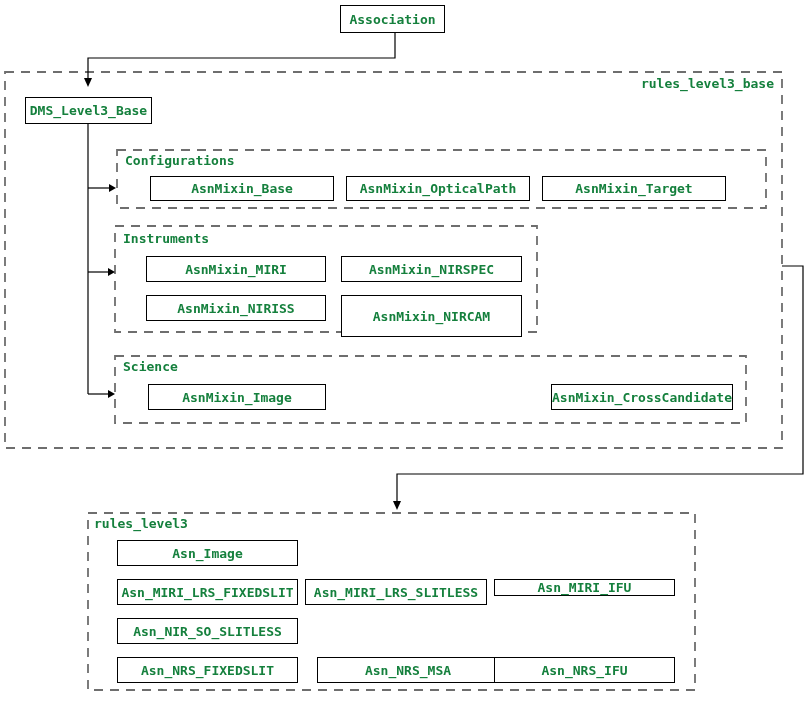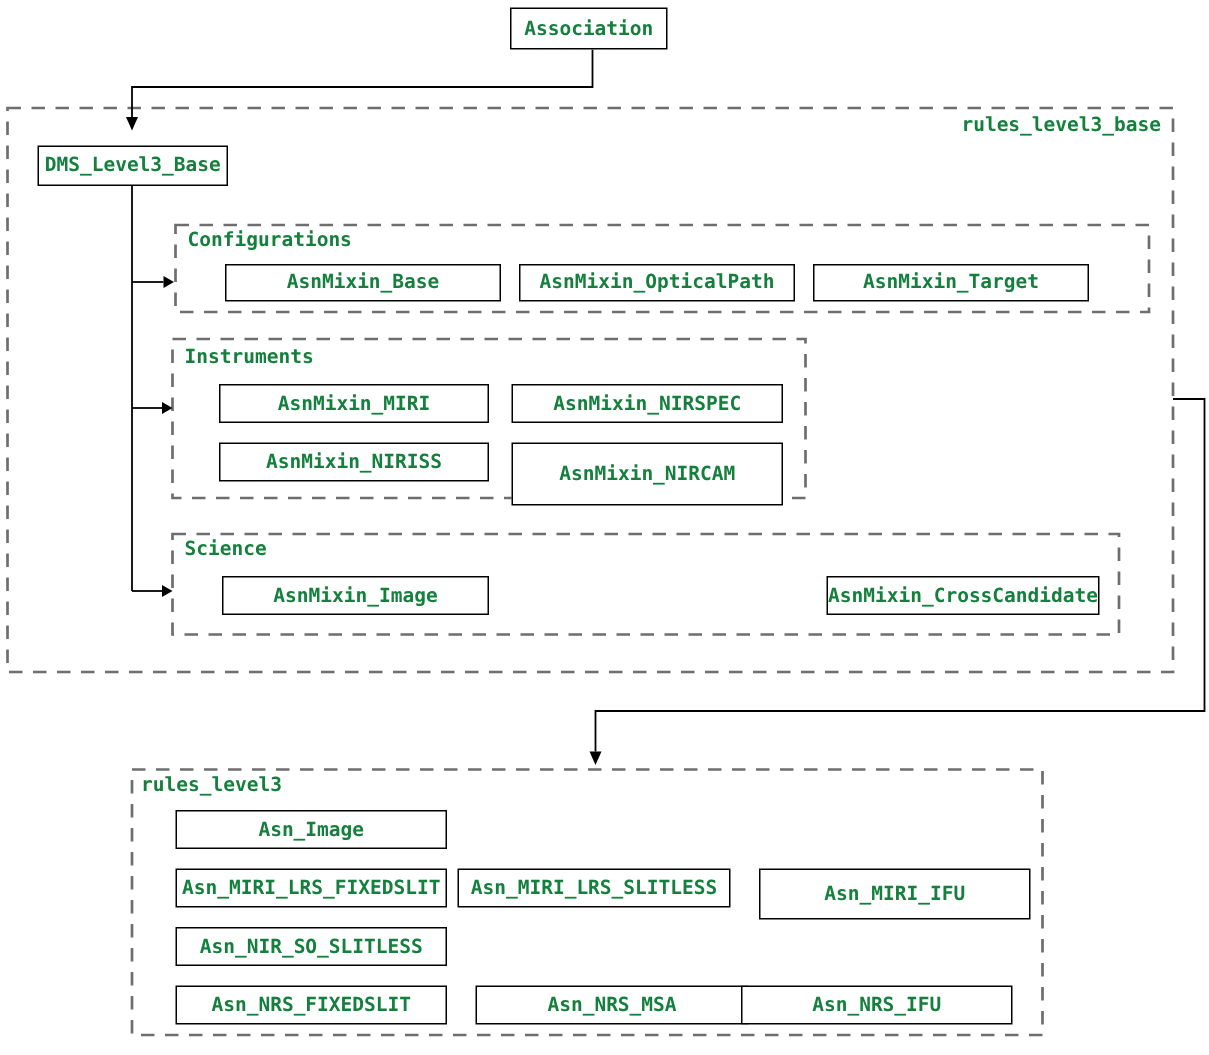--- a/index.html
+++ b/index.html
@@ -105,21 +105,21 @@
     </div>
   </div>
 
   <div class="cluster" style="left:88px; top:513px; width:607px; height:177px;">
     <div class="cluster-label" style="left:6px; top:3px;">rules_level3</div>
 
     <div class="node" style="left:29px;  top:27px;  width:181px; height:26px;">Asn_Image</div>
 
     <div class="node" style="left:29px;  top:66px;  width:181px; height:26px;">Asn_MIRI_LRS_FIXEDSLIT</div>
     <div class="node" style="left:217px; top:66px;  width:182px; height:26px;">Asn_MIRI_LRS_SLITLESS</div>
-    <div class="node" style="left:418px; top:66px;  width:181px; height:34px;">Asn_MIRI_IFU</div>
+    <div class="node" style="left:406px; top:66px;  width:181px; height:17px;">Asn_MIRI_IFU</div>
 
     <div class="node" style="left:29px;  top:105px; width:181px; height:26px;">Asn_NIR_SO_SLITLESS</div>
 
     <div class="node" style="left:29px;  top:144px; width:181px; height:26px;">Asn_NRS_FIXEDSLIT</div>
     <div class="node" style="left:217px; top:144px; width:182px; height:26px;margin-left:12px;">Asn_NRS_MSA</div>
     <div class="node" style="left:406px; top:144px; width:181px; height:26px;">Asn_NRS_IFU</div>
   </div>
 
 </div>
 

